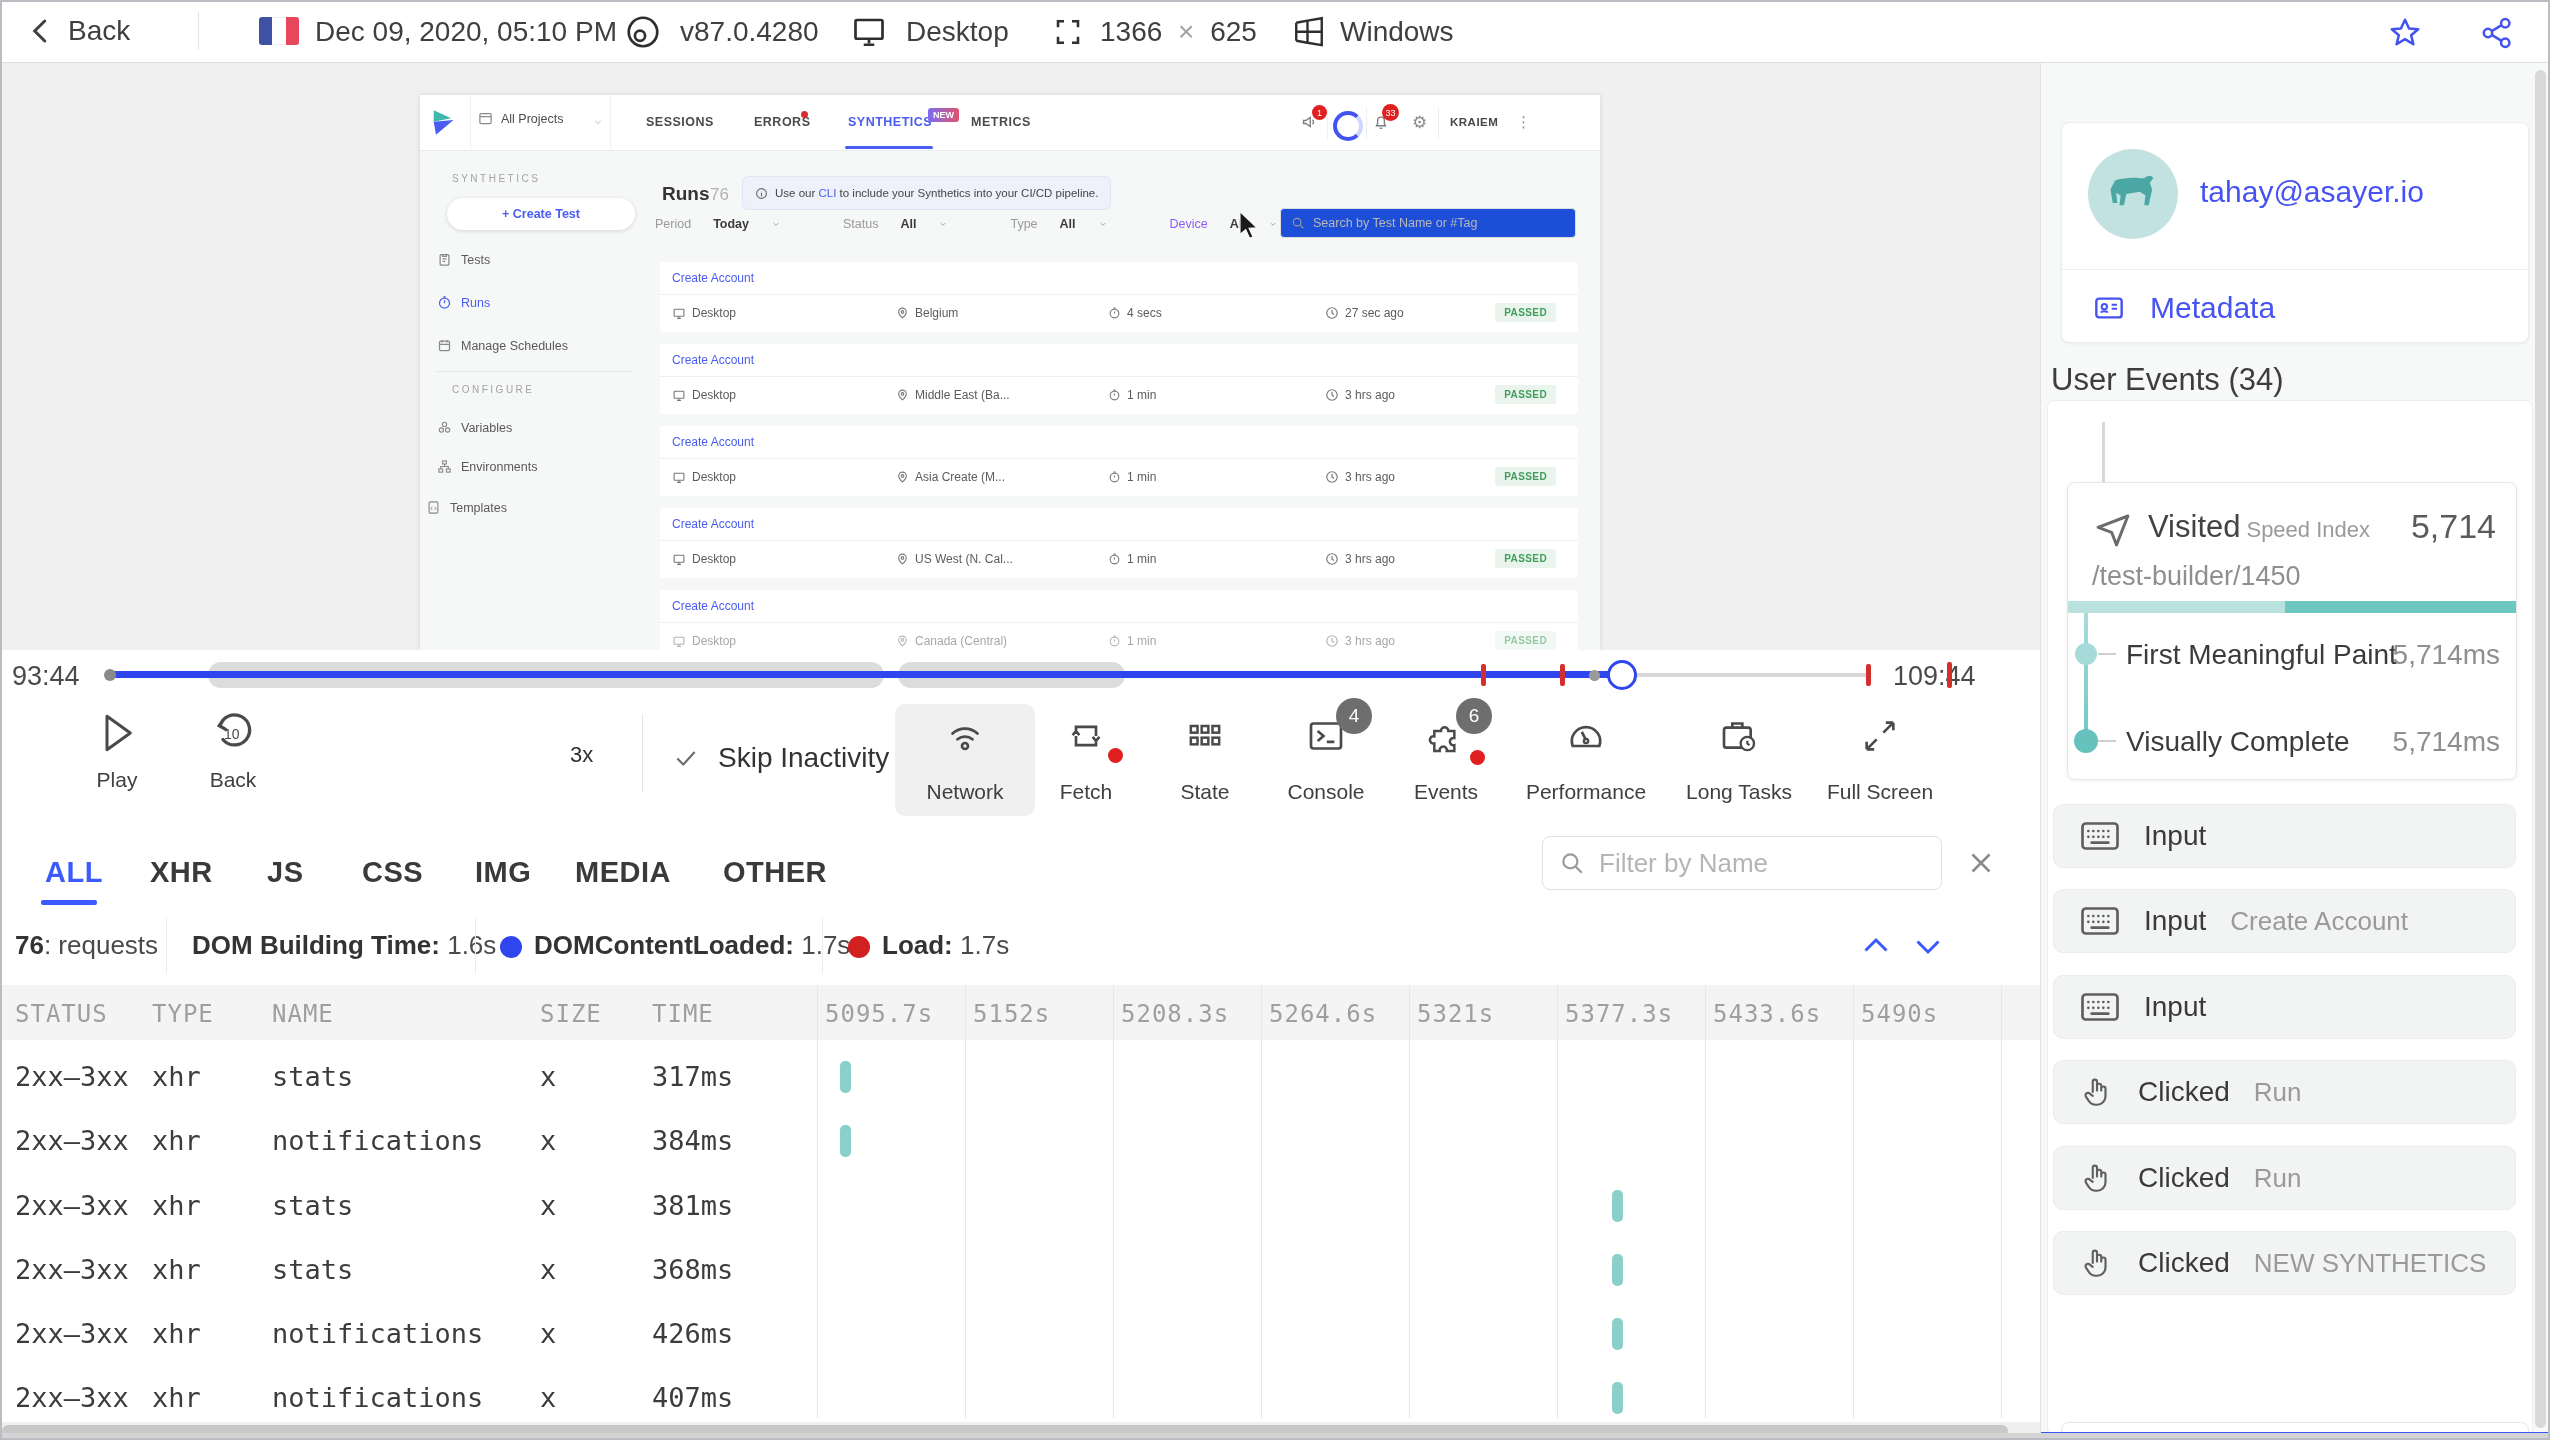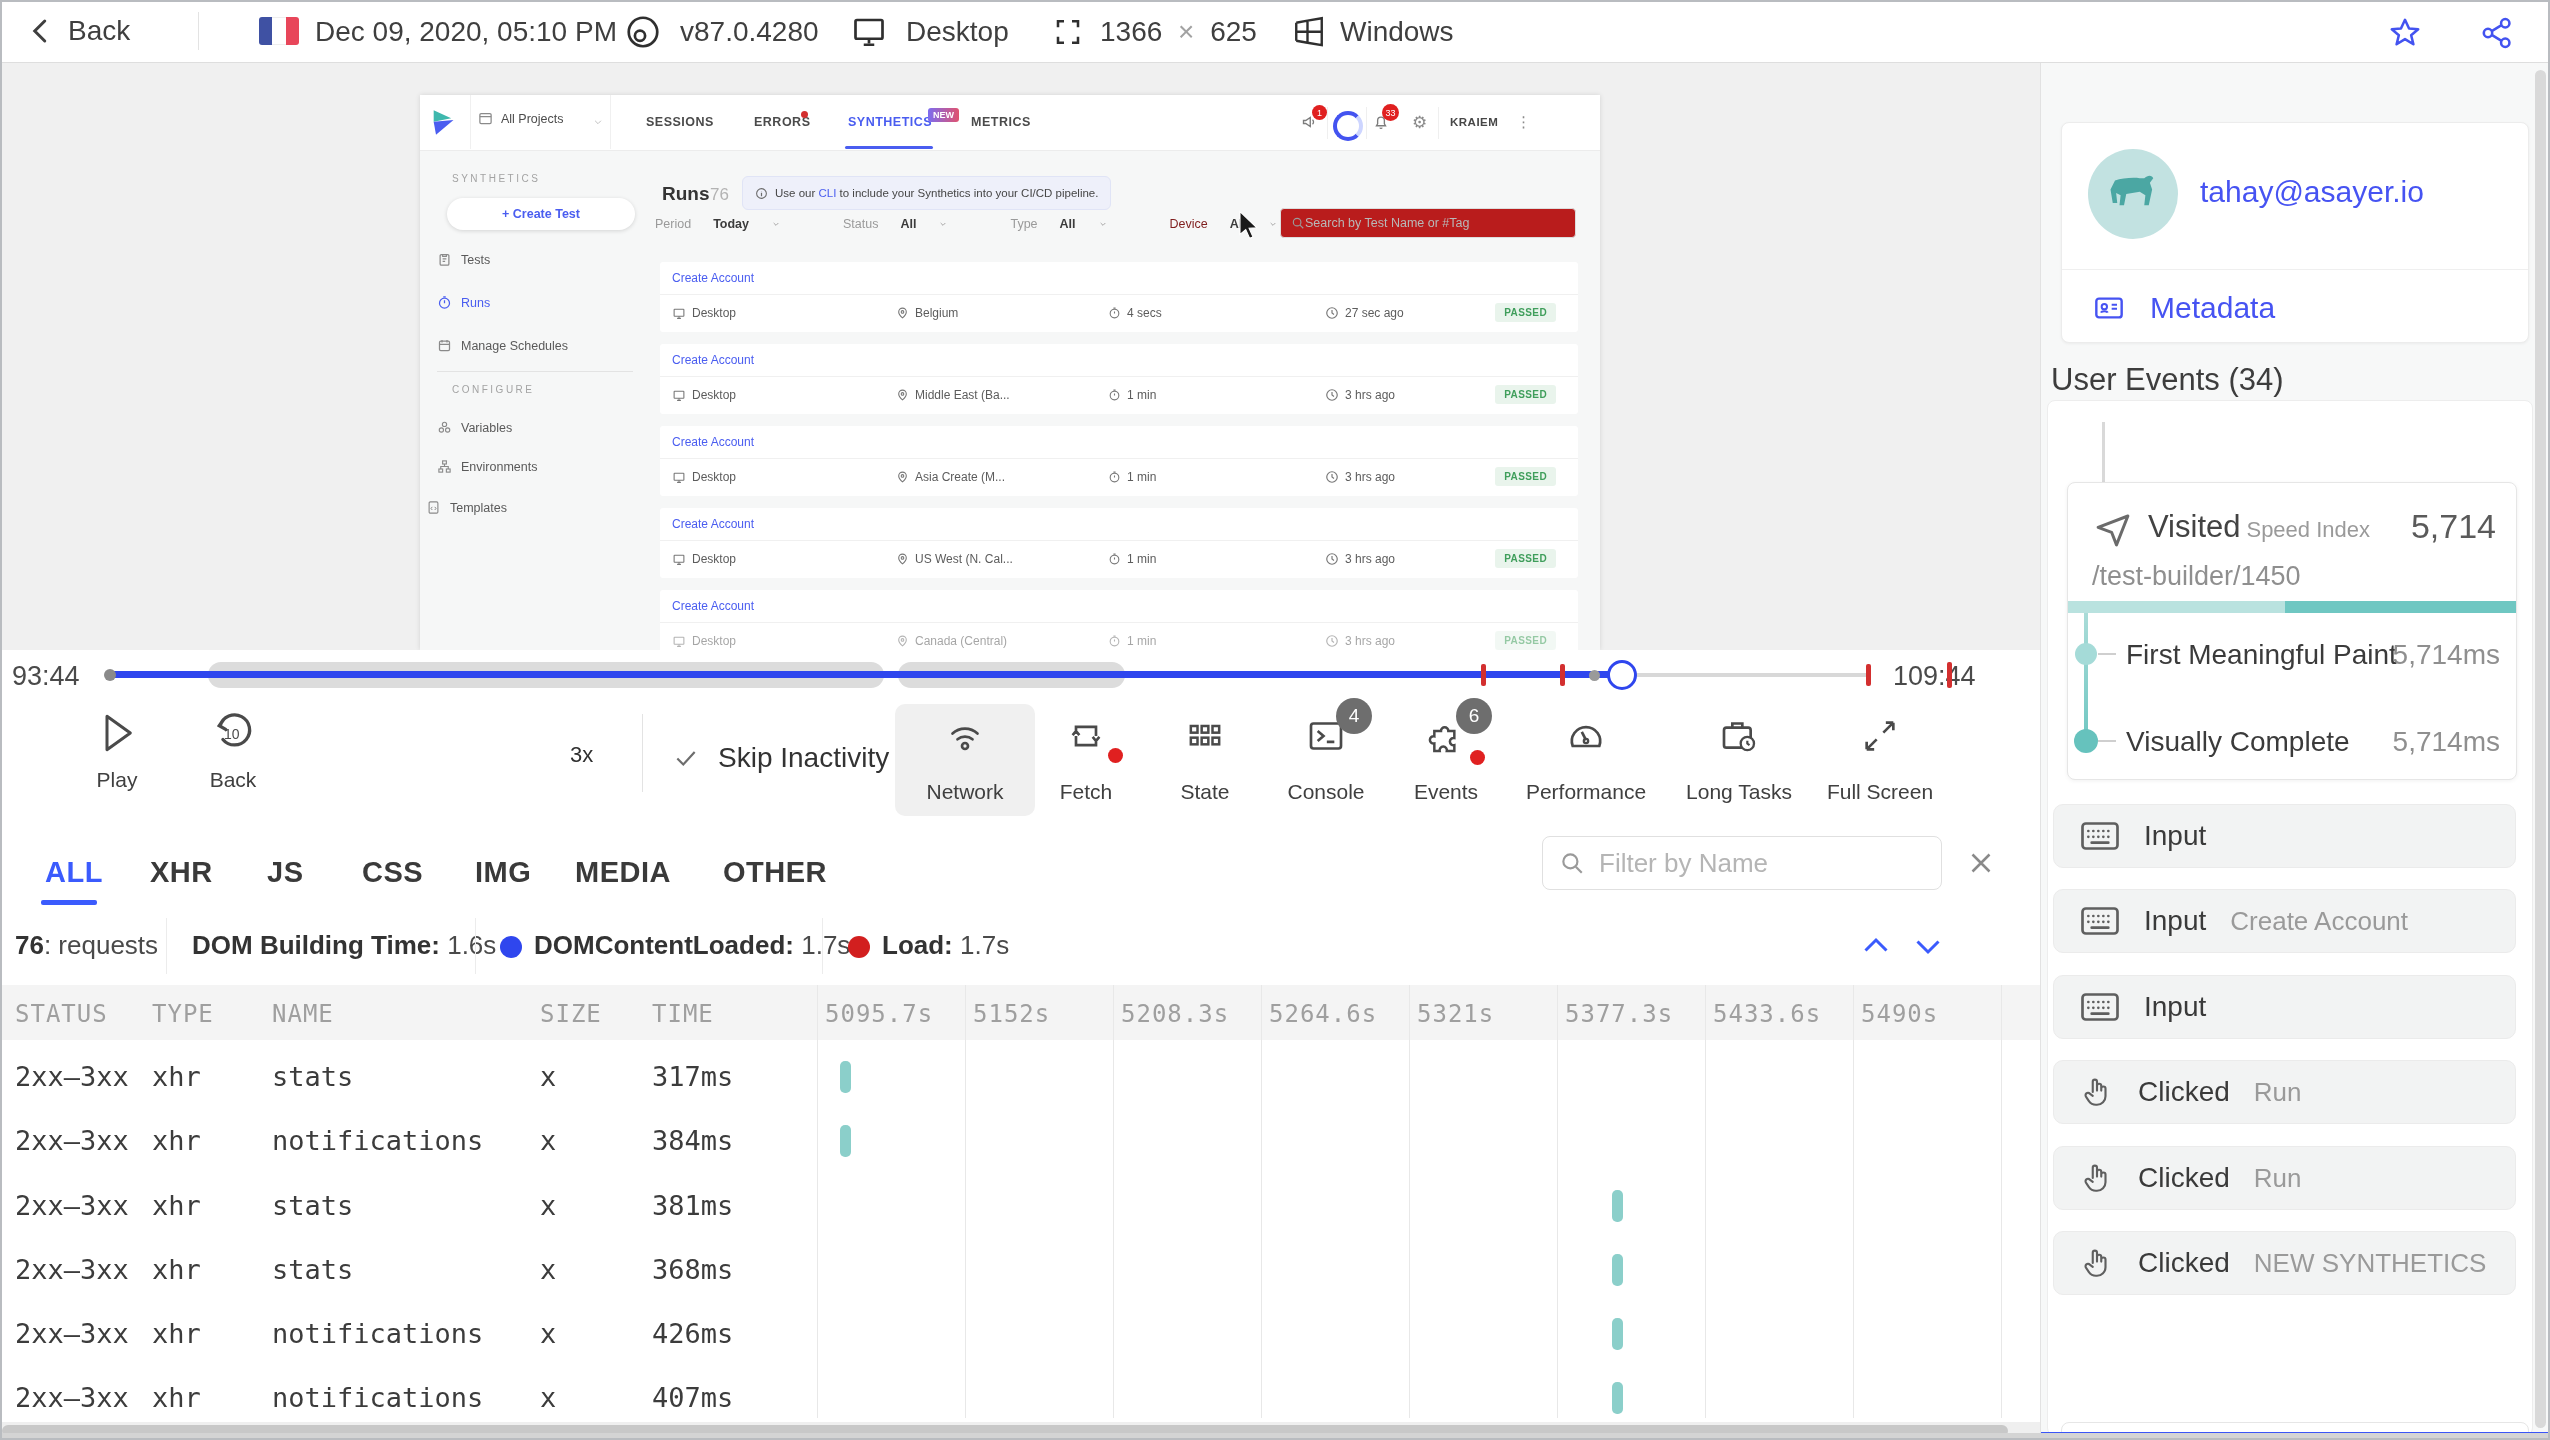--- a/index.html
+++ b/index.html
@@ -265,34 +265,34 @@
         <svg width="10" height="8" viewBox="0 0 24 24">
           <path d="M5 9l7 7 7-7" fill="none" stroke="#9a9a9a" stroke-width="2.6"></path>
         </svg>
       <span style="width:18px"></span>
       <span style="color:#9a9a9a">Type</span>
         <b style="color:#3c3c3c">All</b>
         <svg width="10" height="8" viewBox="0 0 24 24">
           <path d="M5 9l7 7 7-7" fill="none" stroke="#9a9a9a" stroke-width="2.6"></path>
         </svg>
       <span style="width:18px"></span>
-      <span style="color:#7f1d1d">Device</span>
+      <span style="color:#8b5cf6">Device</span>
         <b style="color:#3c3c3c">All</b>
         <svg width="10" height="8" viewBox="0 0 24 24">
           <path d="M5 9l7 7 7-7" fill="none" stroke="#9a9a9a" stroke-width="2.6"></path>
         </svg>
       <span style="width:18px"></span>
       <span style="color:#7f1d1d">Location</span>
         <b style="color:#3c3c3c">All</b>
         <svg width="10" height="8" viewBox="0 0 24 24">
           <path d="M5 9l7 7 7-7" fill="none" stroke="#9a9a9a" stroke-width="2.6"></path>
         </svg>
     </div>
 
-    <div class="abs flex" style="left:860px;top:113px;width:296px;height:30px;background:#b91c1c;border:1px solid #ddd;border-radius:4px;padding-left:10px;box-sizing:border-box">
+    <div class="abs flex" style="left:860px;top:113px;width:296px;height:30px;background:#1d4ed8;border:1px solid #ddd;border-radius:4px;gap:8px;padding-left:10px;box-sizing:border-box">
       <span>
           <svg width="14" height="14" viewBox="0 0 24 24">
             <circle cx="10.5" cy="10.5" r="6.5" fill="none" stroke="#9a9a9a" stroke-width="2"></circle>
             <path d="M15.5 15.5 21 21" stroke="#9a9a9a" stroke-width="2"></path>
           </svg>
         </span>
       <span style="font-size:12.5px;color:#b8b8b8">Search by Test Name or #Tag</span>
     </div>
 
     <div class="runcard" style="top:167px">

